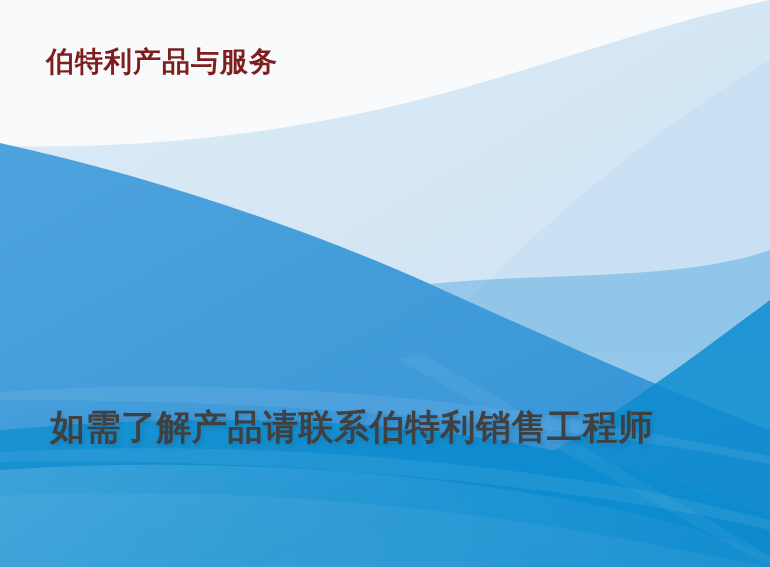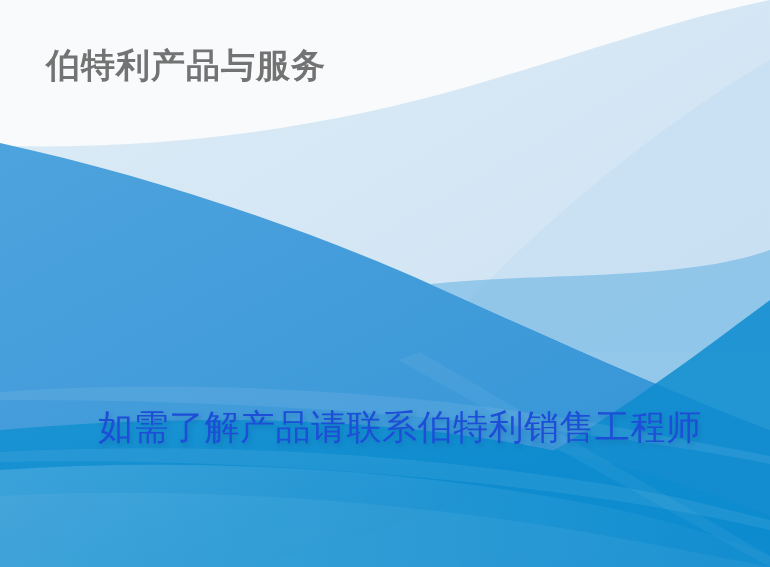--- a/index.html
+++ b/index.html
@@ -27,24 +27,24 @@
     width: 770px;
     height: 567px;
     display: block;
   }
 
   
   .header-title {
     position: absolute;
     left: 46px;
     top: 45px;
-    font-size: 34px;
+    font-size: 28px;
     font-weight: bold;
     letter-spacing: 1px;
-    color: #737373;
+    color: #7f1d1d;
     white-space: nowrap;
     line-height: 1.2;
   }
 
   .headline {
     position: absolute;
     left: 48px;
     top: 296px;
     font-size: 53px;
     font-weight: bold;
@@ -53,27 +53,26 @@
     white-space: nowrap;
     line-height: 1.1;
     text-shadow: 2px 3px 5px rgba(10, 80, 130, 0.28);
   }
 
   .subheadline {
     position: absolute;
     left: 50px;
     top: 408px;
     font-size: 35px;
-    font-weight: normal;
+    font-weight: bold;
     letter-spacing: 0.5px;
-    color: #1d4ed8;
+    color: #404040;
     white-space: nowrap;
     line-height: 1.1;
     text-shadow: 2px 3px 5px rgba(10, 80, 130, 0.28);
-    margin-left: 48px;
   }
 </style>
 </head>
 <body>
 
 <div class="banner">
 
   <svg class="bg-art" viewBox="0 0 770 567" preserveAspectRatio="none" xmlns="http://www.w3.org/2000/svg">
     <defs>
       <linearGradient id="paleGrad" x1="0" y1="0" x2="1" y2="1">

